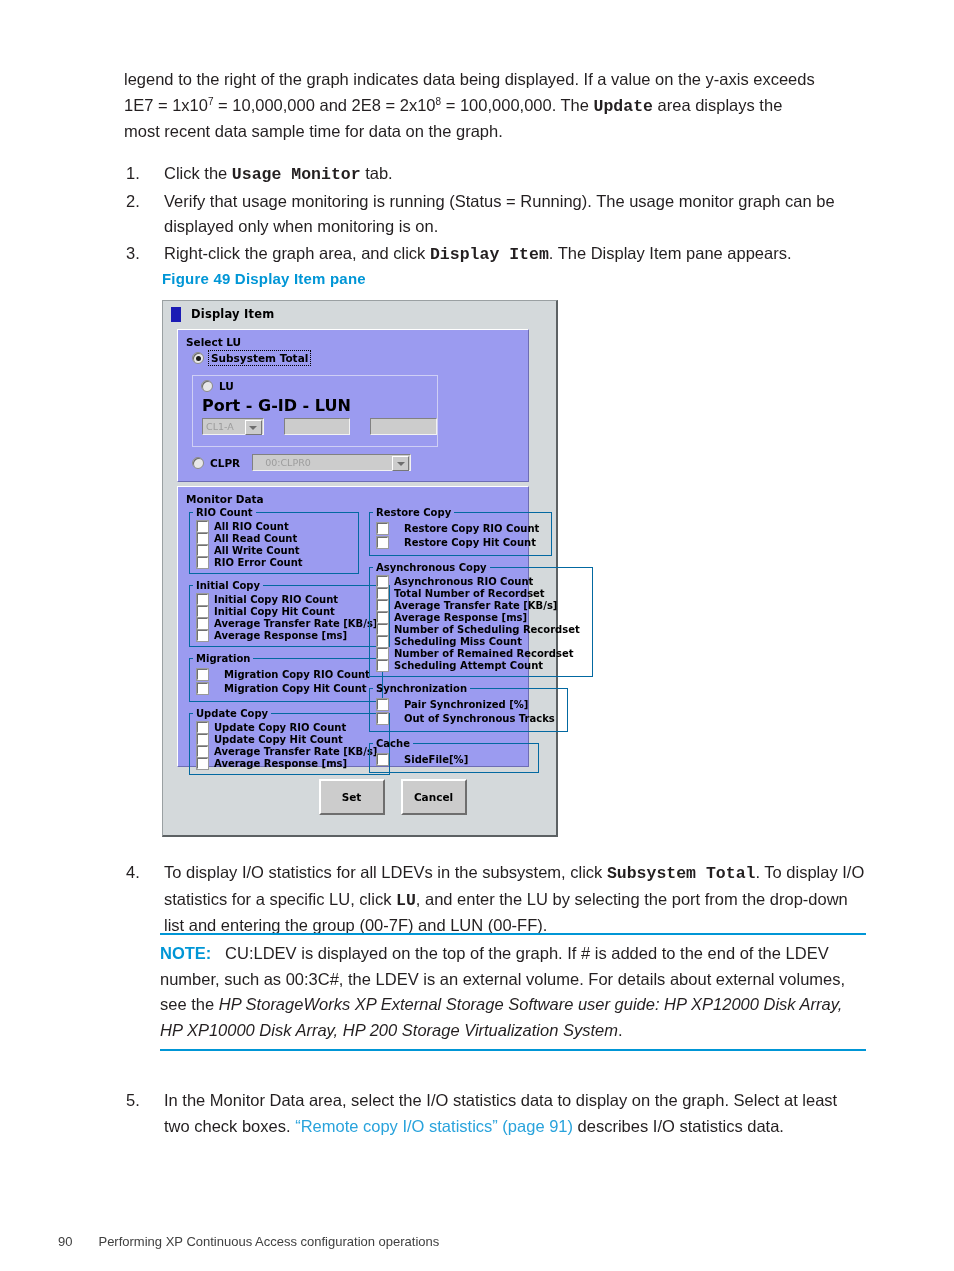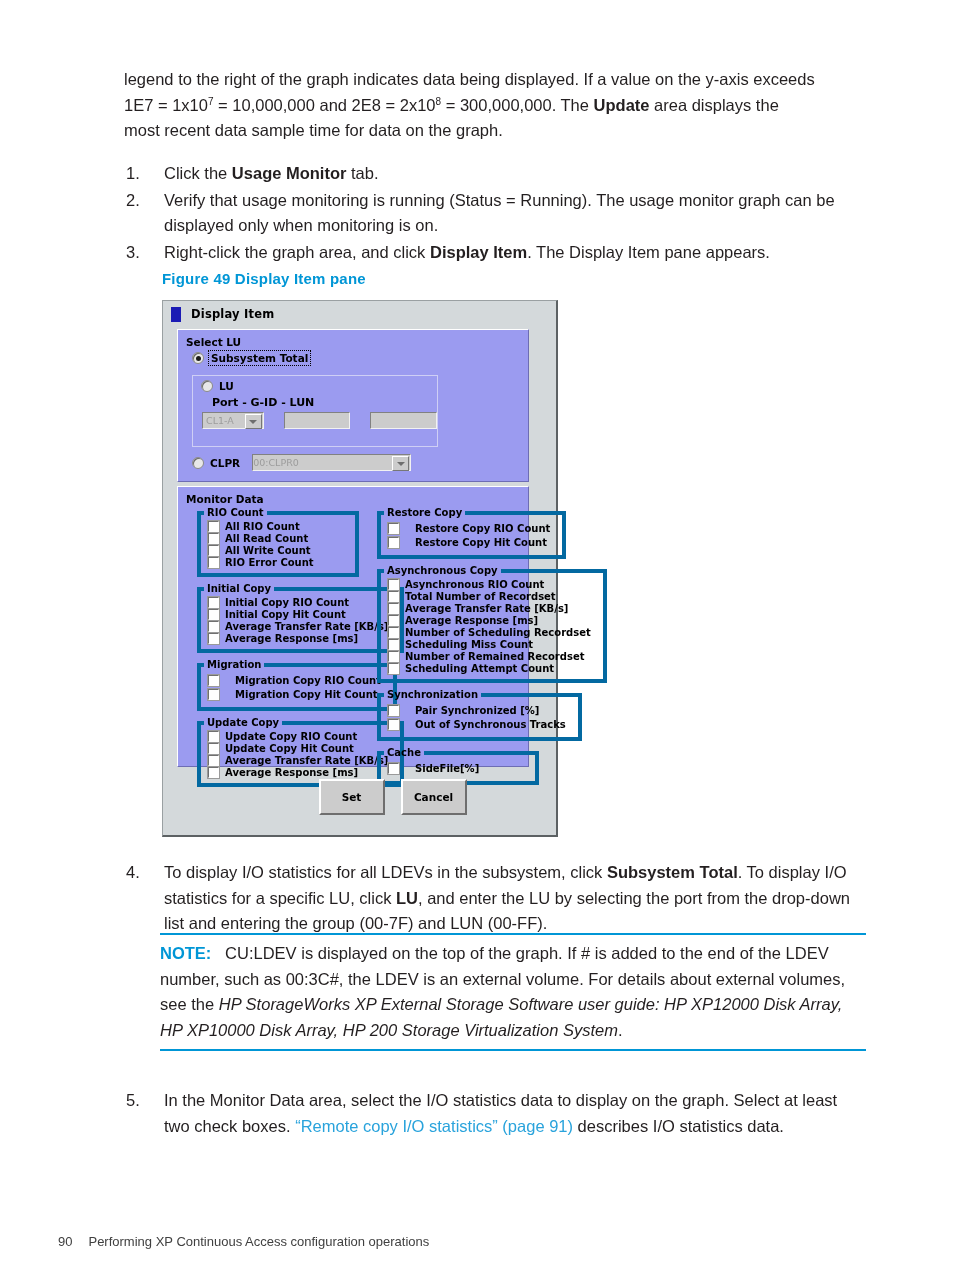--- a/index.html
+++ b/index.html
@@ -27,21 +27,21 @@
   .prose {
     position: absolute;
     left: 124px;
     top: 52px;
     width: 736px;
     font-size: 16.5px;
     line-height: 25.5px;
     color: #231f20;
   }
   .prose p { margin: 0; }
-  .b { font-weight: bold; }
+  .b { font-weight: bold; font-family: Liberation Mono, monospace; }
   sup { font-size: 10px; vertical-align: super; line-height: 0; }
 
   .olist {
     position: absolute;
     left: 124px;
     width: 742px;
     font-size: 16.5px;
     line-height: 25.5px;
     color: #231f20;
   }
@@ -154,23 +154,23 @@
   }
 
   .lu-box {
     position: absolute;
     left: 14px; top: 45px;
     width: 246px; height: 72px;
     border: 1px solid #cfcff5;
     box-sizing: border-box;
   }
   .portlbl {
-    font-size: 11px;
-    font-weight: bold;
-    margin: 4px 0 3px 19px;
+    font-size: 16px;
+    font-weight: bold;
+    margin: 4px 0 3px 9px;
   }
   .port-row {
     display: flex;
     margin-left: 9px;
     gap: 20px;
   }
   .combo, .txtbox {
     height: 17px;
     background: #cccccc;
     border-top: 1px solid #818181;
@@ -213,39 +213,39 @@
   .clpr-combo {
     width: 159px; height: 17px;
     margin-left: 12px;
     background: #cccccc;
     border-top: 1px solid #818181;
     border-left: 1px solid #818181;
     border-right: 1px solid #f2f2f2;
     border-bottom: 1px solid #f2f2f2;
     box-sizing: border-box;
     display: flex; align-items: center;
-    padding-left: 0;
+    padding-left: 12px;
     font-size: 9.5px;
     color: #9c9c9c;
     position: relative;
   }
 
   
   .cols {
     position: absolute;
     left: 7px; top: 20px;
     width: 354px;
     display: flex;
     gap: 6px;
   }
   .col { width: 174px; }
 
   fieldset.gb {
-    border: 4px solid #0369a1;
-    margin: 0 0 6px 12px;
+    border: 1px solid #0369a1;
+    margin: 0 0 6px 4px;
     padding: 2px 12px 4px 0;
     box-sizing: border-box;
   }
   fieldset.gb legend {
     font-size: 10px;
     font-weight: bold;
     padding: 0 3px;
     margin-left: 3px;
   }
   .chk-row {
@@ -317,31 +317,31 @@
   .link { color: #29a3dc; }
 
   
   .footer {
     position: absolute;
     left: 58px;
     top: 1219px;
     font-size: 13px;
     color: #404040;
     display: flex;
-    gap: 16px;
+    gap: 26px;
   }
 </style>
 </head>
 <body>
 
 <div class="page">
 
   <div class="prose">
     <p>legend to the right of the graph indicates data being displayed. If a value on the y-axis exceeds</p>
-    <p><span>1E7 = 1x10</span><sup>7</sup><span> = 10,000,000 and 2E8 = 2x10</span><sup>8</sup><span> = 300,000,000. The </span><span class="b">Update</span><span> area displays the</span></p>
+    <p><span>1E7 = 1x10</span><sup>7</sup><span> = 10,000,000 and 2E8 = 2x10</span><sup>8</sup><span> = 100,000,000. The </span><span class="b">Update</span><span> area displays the</span></p>
     <p>most recent data sample time for data on the graph.</p>
   </div>
 
   <div class="olist" style="top:146px;">
     <div class="li">
       <span class="num">1.</span><span>Click the </span><span class="b">Usage Monitor</span><span> tab.</span>
     </div>
     <div class="li">
       <span class="num">2.</span><span>Verify that usage monitoring is running (Status = Running). The usage monitor graph can be displayed only when monitoring is on.</span>
     </div>

